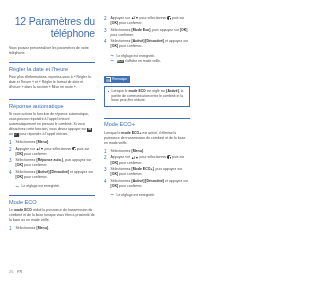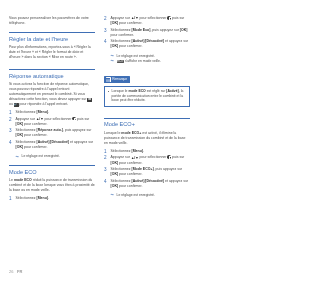--- a/index.html
+++ b/index.html
@@ -214,20 +214,24 @@
 </style>
 </head>
 <body>
 
 <div class="page">
 
   <div class="columns">
 
     <div class="col">
 
+      <h1 class="chapter-title">
+        <span>12</span>
+        <span>Paramètres du téléphone</span>
+      </h1>
 
       <p class="body">Vous pouvez personnaliser les paramètres de votre téléphone.</p>
 
       <h2 class="h2 first">Régler la date et l'heure</h2>
       <p class="body">Pour plus d'informations, reportez-vous à « Régler la date et l'heure » et « Régler le format de date et d'heure » dans la section « Mise en route ».</p>
 
       <h2 class="h2">Réponse automatique</h2>
       <p class="body">
         <span>Si vous activez la fonction de réponse automatique, vous pouvez répondre à l'appel entrant automatiquement en prenant le combiné. Si vous désactivez cette fonction, vous devez appuyer sur</span>
         <span class="glyph-phone">☎</span>

